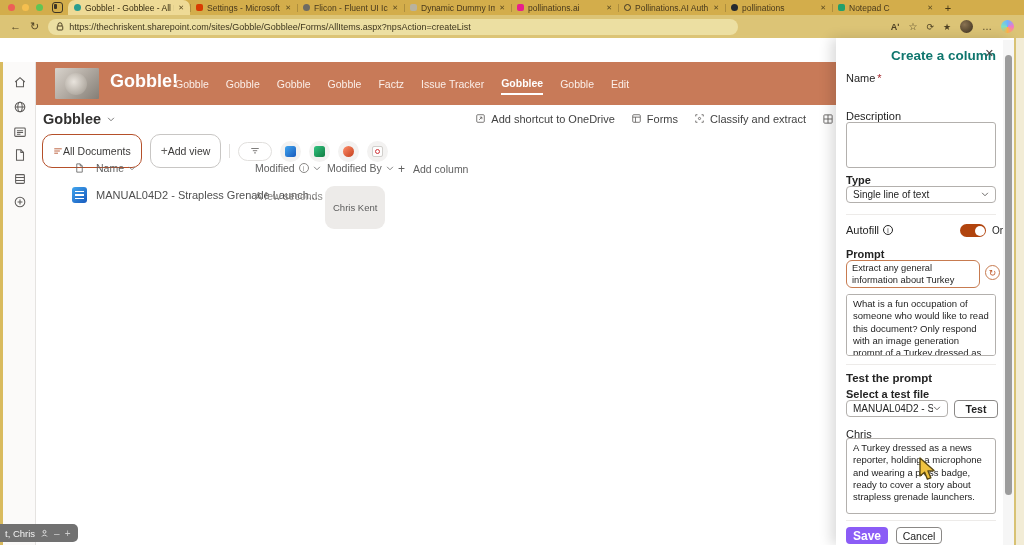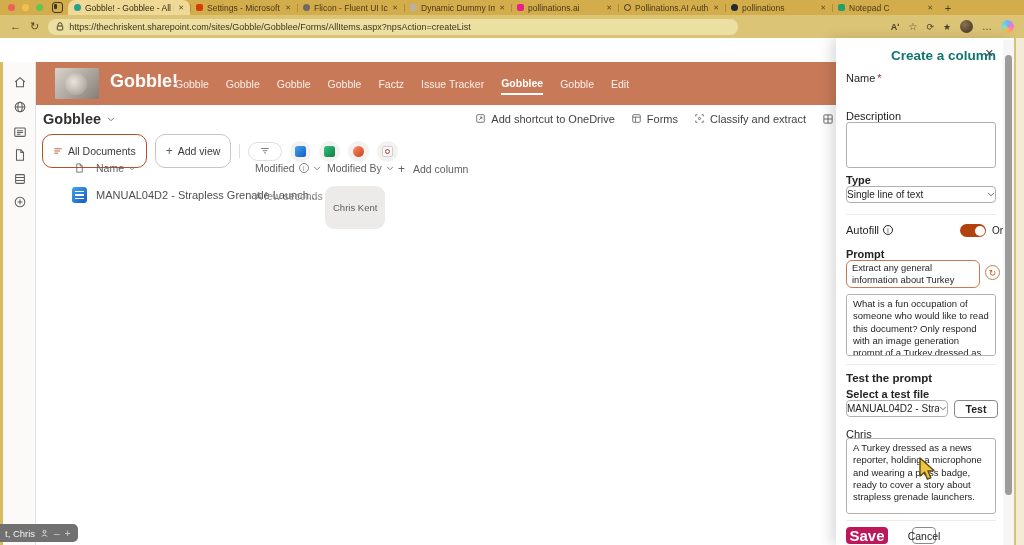--- a/index.html
+++ b/index.html
@@ -61,21 +61,21 @@
   .sitenav .nv{padding:4px 0;}
   .sitenav .nv.on{font-weight:bold;color:#fff;border-bottom:2px solid #fff;}
 
   
   .main{left:36px;top:105px;width:980px;height:440px;background:#fff;}
   .libtitle{position:absolute;left:7px;top:6px;font-size:14.5px;font-weight:600;color:#323130;display:flex;align-items:center;gap:6px;}
   .cmdbar{position:absolute;right:182px;top:8px;display:flex;align-items:center;gap:16px;font-size:11px;color:#424242;}
   .cmd{display:flex;align-items:flex-start;gap:5px;}
   .cmd svg{color:#605e5c;}
   .toolbar{position:absolute;left:6px;top:29px;display:flex;align-items:center;gap:8px;}
-  .pill{height:34px;border:1px solid #c8c6c4;border-radius:10px;display:flex;align-items:center;gap:5px;padding:0 10px;font-size:10.5px;color:#3b3a39;background:#fff;}
+  .pill{height:34px;border:1px solid #c8c6c4;border-radius:10px;display:flex;align-items:center;padding:0 10px;font-size:10.5px;color:#3b3a39;background:#fff;}
   .pill.activeview{border-color:#b5502a;}
   .tdiv{width:1px;height:14px;background:#e1dfdd;}
   .fpill{width:34px;height:19px;border:1px solid #e1dfdd;border-radius:10px;display:flex;align-items:center;justify-content:center;color:#605e5c;background:#fff;}
   .circ{width:21px;height:21px;border-radius:50%;background:#f3f2f1;display:flex;align-items:center;justify-content:center;}
   .appsq{width:11px;height:11px;border-radius:2.5px;}
   .pdfsq{width:11px;height:11px;border-radius:2px;background:#fdfdfd;border:1px solid #d0cecb;display:flex;align-items:center;justify-content:center;}
   .pdfsq i{width:5px;height:5px;border:1.4px solid #d13438;border-radius:50%;}
 
   .thead{position:absolute;left:0;top:57px;width:100%;height:20px;font-size:10.5px;color:#616161;}
   .thead .hc,.trow .rc{position:absolute;display:flex;align-items:center;gap:4px;white-space:nowrap;}
@@ -91,35 +91,35 @@
   
   .panel{left:836px;top:38px;width:178px;height:507px;background:#fff;box-shadow:-5px 0 12px rgba(0,0,0,.14);}
   .panel .lab{position:absolute;left:10px;font-size:11px;color:#242424;}
   .panel .bold{font-weight:bold;}
   .ptitle{position:absolute;left:10px;top:10px;font-size:13.5px;font-weight:bold;color:#0f766e;margin-left:45px;}
   .pclose{position:absolute;right:20px;top:10px;font-size:11px;color:#424242;line-height:1;}
   .pclose::after{content:"\2715";}
   .req{color:#a4262c;margin-left:2px;}
   .pinput{position:absolute;left:10px;width:150px;height:17px;border:1px solid #b3b0ad;border-radius:4px;font-size:10.5px;color:#242424;padding:0 6px;font-family:inherit;outline:none;background:#fff;}
   .ptext{position:absolute;left:10px;width:150px;border:1px solid #b3b0ad;border-radius:3px;font-size:9.5px;line-height:1.3;color:#242424;padding:3px 6px;font-family:inherit;outline:none;resize:none;background:#fff;}
-  .pselect{position:absolute;left:10px;width:150px;height:17px;border:1px solid #b3b0ad;border-radius:4px;display:flex;align-items:center;font-size:10px;color:#242424;padding:0 0;background:#fff;}
+  .pselect{position:absolute;left:10px;width:150px;height:17px;border:1px solid #b3b0ad;border-radius:4px;display:flex;align-items:center;font-size:10px;color:#242424;padding:0 6px;background:#fff;}
   .pselect .caret{margin-left:auto;}
   .pdivider{position:absolute;left:10px;width:150px;height:1px;background:#edebe9;}
   .auto-orange{color:#b1440e;}
   .info{display:inline-flex;width:10px;height:10px;border:1px solid currentColor;border-radius:50%;align-items:center;justify-content:center;font-size:6.5px;font-style:normal;}
   .info::after{content:"i";}
   .toggle{position:absolute;left:124px;width:26px;height:13px;border-radius:7px;background:#b1440e;}
   .toggle::after{content:"";position:absolute;right:1.5px;top:1.5px;width:10px;height:10px;border-radius:50%;background:#fff;}
   .onlbl{position:absolute;left:156px;font-size:10px;color:#242424;}
   .promptbox{position:absolute;left:10px;width:134px;height:28px;border:1.5px solid #c77b50;border-radius:6px;padding:2px 5px;font-size:9.3px;line-height:1.25;color:#242424;overflow:hidden;background:#fff;}
   .refreshbtn{position:absolute;left:149px;width:15px;height:15px;border:1.2px solid #c77b50;border-radius:50%;color:#c05a2a;display:flex;align-items:center;justify-content:center;font-size:9px;background:#fff;}
   .refreshbtn::after{content:"\21BB";}
   .testbtn{position:absolute;left:118px;width:44px;height:18px;border:1px solid #8a8886;border-radius:4px;background:#fff;font-size:10.5px;font-weight:600;color:#242424;display:flex;align-items:center;justify-content:center;}
-  .savebtn{position:absolute;left:10px;width:42px;height:17px;background:#be185d;border:none;border-radius:4px;color:#fff;font-size:15px;font-weight:600;display:flex;align-items:center;justify-content:center;}
-  .cancelbtn{position:absolute;left:60px;width:24px;height:17px;background:#fff;border:1px solid #8a8886;border-radius:4px;color:#242424;font-size:10.5px;display:flex;align-items:center;justify-content:center;margin-left:16px;}
+  .savebtn{position:absolute;left:10px;width:42px;height:17px;background:#8b5cf6;border:none;border-radius:4px;color:#fff;font-size:12px;font-weight:600;display:flex;align-items:center;justify-content:center;}
+  .cancelbtn{position:absolute;left:60px;width:46px;height:17px;background:#fff;border:1px solid #8a8886;border-radius:4px;color:#242424;font-size:10.5px;display:flex;align-items:center;justify-content:center;}
   .pscroll-track{left:1003px;top:40px;width:11px;height:505px;background:#f6f6f6;}
   .pscroll-thumb{left:1005px;top:55px;width:7px;height:440px;background:#9c9c9c;border-radius:4px;}
   .rightedge{left:1014px;top:38px;width:10px;height:507px;background:#f2ecd6;border-left:2px solid #d8c273;}
 
   
   .sharepill{left:-8px;top:524px;height:18px;width:86px;background:#717171;border-radius:5px;display:flex;align-items:center;gap:5px;padding-left:13px;color:#f1f1f1;font-size:9.5px;}
   .sharepill .mm{color:#cfcfcf;font-size:10px;}
   .cursor{left:916px;top:456px;}
 </style>
 </head>

